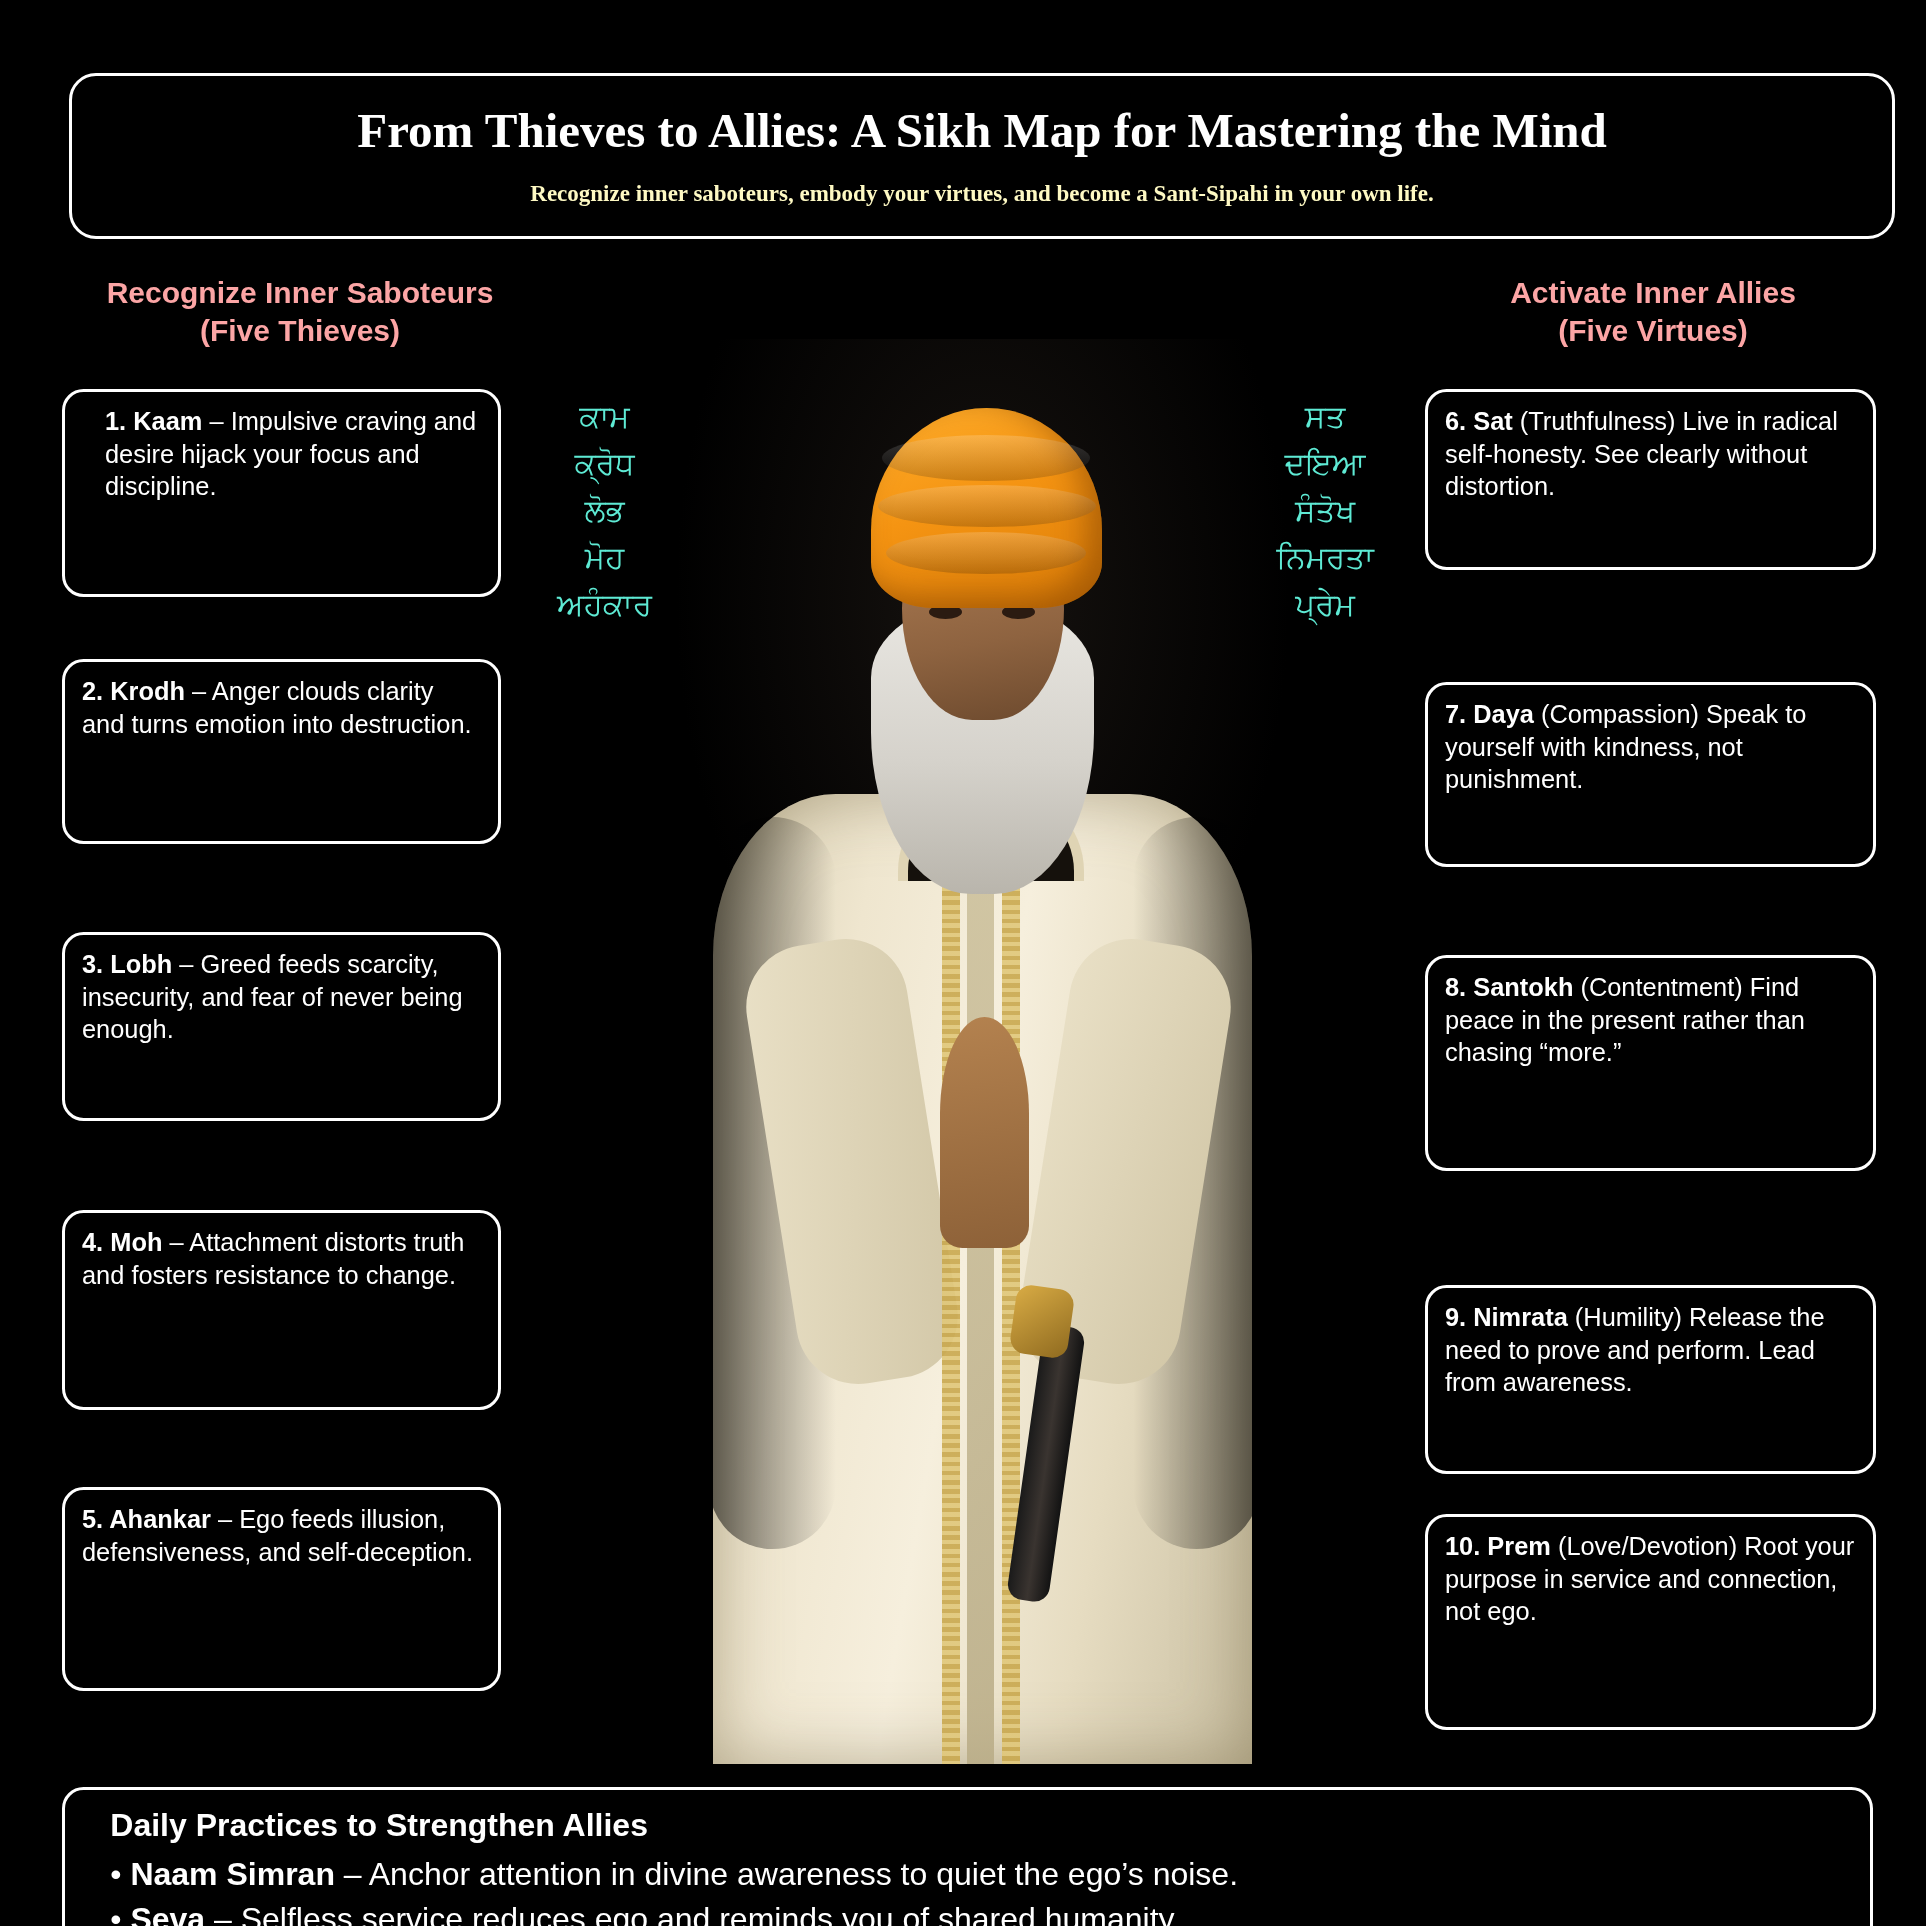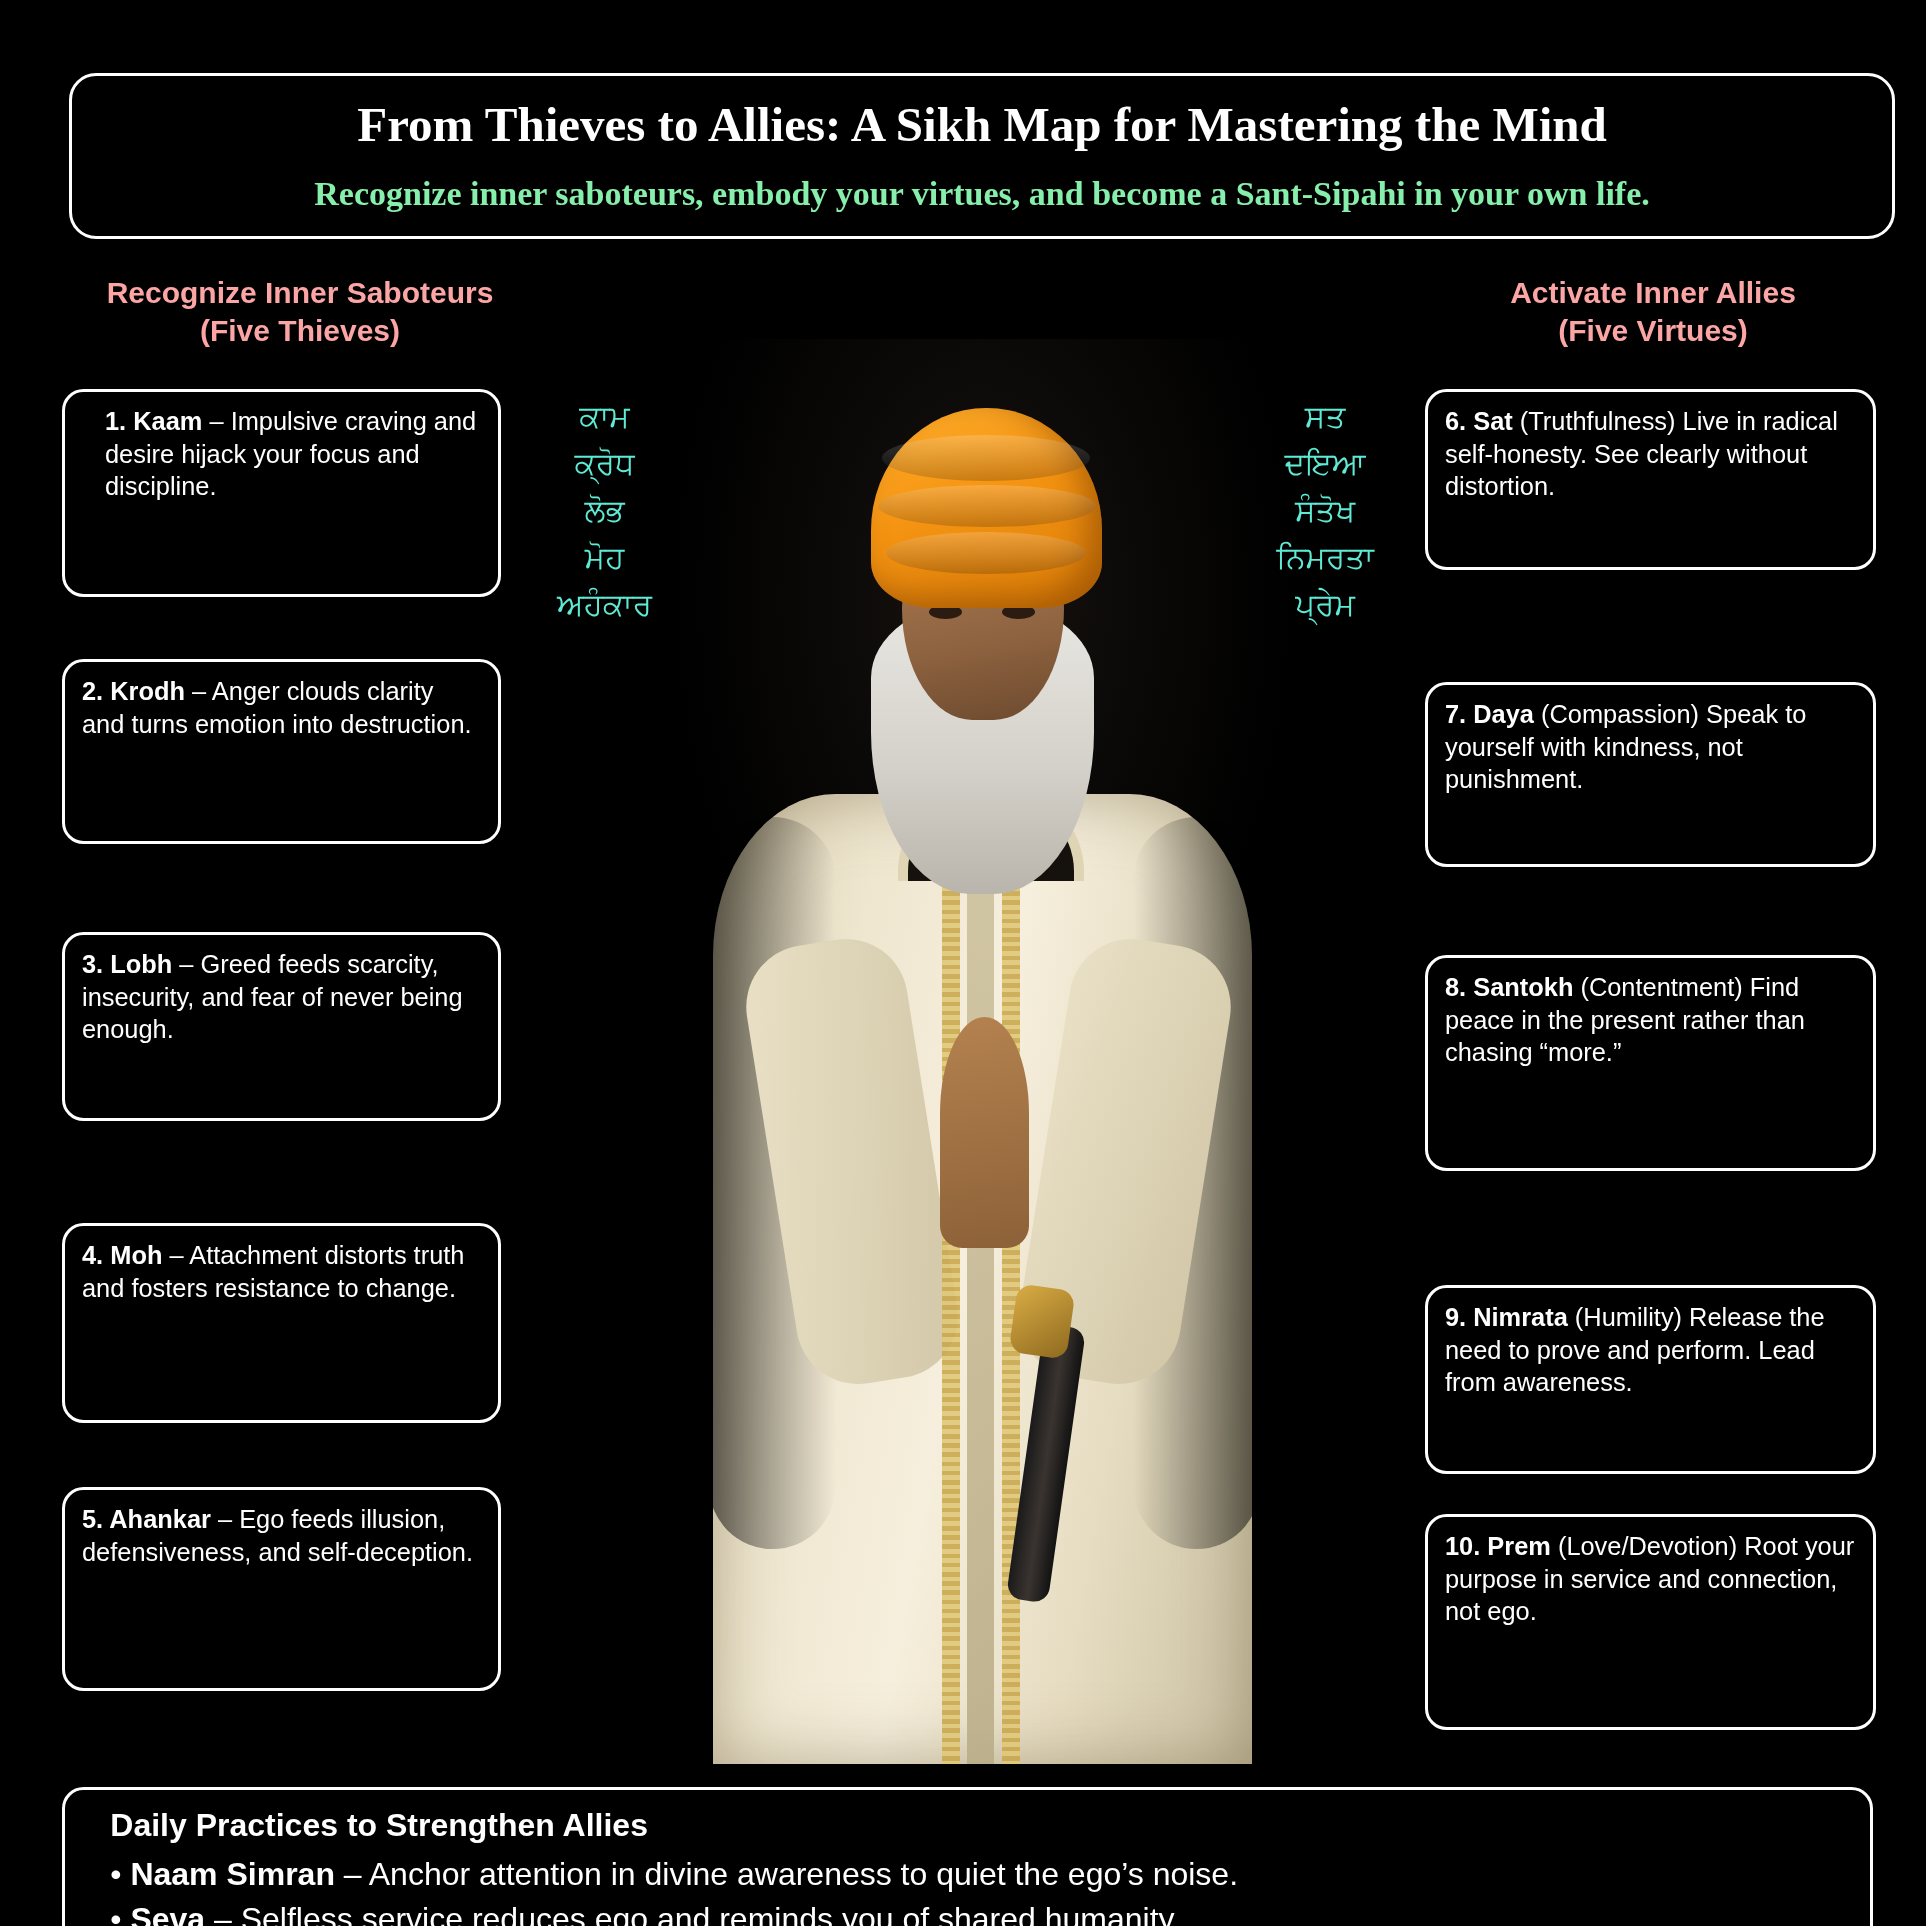--- a/index.html
+++ b/index.html
@@ -43,23 +43,23 @@
     font-weight: bold;
     font-size: 49px;
     line-height: 1.1;
     color: #ffffff;
     text-align: center;
     letter-spacing: 0px;
   }
   .header-sub {
     font-family: "Liberation Serif", serif;
     font-weight: bold;
-    font-size: 34px;
+    font-size: 23px;
     line-height: 1.2;
-    color: #86efac;
+    color: #fef9c3;
     margin-top: 10px;
   }
 
   
   .col-heading {
     position: absolute;
     text-align: center;
     font-weight: bold;
     font-size: 30px;
     line-height: 1.28;
@@ -343,21 +343,21 @@
     <div>ਸਤ</div>
     <div>ਦਇਆ</div>
     <div>ਸੰਤੋਖ</div>
     <div>ਨਿਮਰਤਾ</div>
     <div class="gur5">ਪ੍ਰੇਮ</div>
   </div>
 
   <div class="card left" id="thief-0" style="top:389px;height:208px;padding-left:40px;"><b>1. Kaam</b><span> – </span><span>Impulsive craving and desire hijack your focus and discipline.</span></div>
   <div class="card left" id="thief-1" style="top:659px;height:185px;"><b>2. Krodh</b><span> – </span><span>Anger clouds clarity and turns emotion into destruction.</span></div>
   <div class="card left" id="thief-2" style="top:932px;height:189px;"><b>3. Lobh</b><span> – </span><span>Greed feeds scarcity, insecurity, and fear of never being enough.</span></div>
-  <div class="card left" id="thief-3" style="top:1210px;height:200px;margin-top:13px;"><b>4. Moh</b><span> – </span><span>Attachment distorts truth and fosters resistance to change.</span></div>
+  <div class="card left" id="thief-3" style="top:1210px;height:200px;"><b>4. Moh</b><span> – </span><span>Attachment distorts truth and fosters resistance to change.</span></div>
   <div class="card left" id="thief-4" style="top:1487px;height:204px;"><b>5. Ahankar</b><span> – </span><span>Ego feeds illusion, defensiveness, and self-deception.</span></div>
 
   <div class="card right" id="virtue-0" style="top:389px;height:181px;"><b>6. Sat </b><span>(Truthfulness) </span><span>Live in radical self-honesty. See clearly without distortion.</span></div>
   <div class="card right" id="virtue-1" style="top:682px;height:185px;"><b>7. Daya </b><span>(Compassion) </span><span>Speak to yourself with kindness, not punishment.</span></div>
   <div class="card right" id="virtue-2" style="top:955px;height:216px;"><b>8. Santokh </b><span>(Contentment) </span><span>Find peace in the present rather than chasing “more.”</span></div>
   <div class="card right" id="virtue-3" style="top:1244px;height:189px;margin-top:41px;"><b>9. Nimrata </b><span>(Humility) </span><span>Release the need to prove and perform. Lead from awareness.</span></div>
   <div class="card right" id="virtue-4" style="top:1514px;height:216px;"><b>10. Prem </b><span>(Love/Devotion) </span><span>Root your purpose in service and connection, not ego.</span></div>
 
   <div class="panel" id="practices-panel" style="top:1787px;height:293px;">
     <div class="panel-title">Daily Practices to Strengthen Allies</div>

